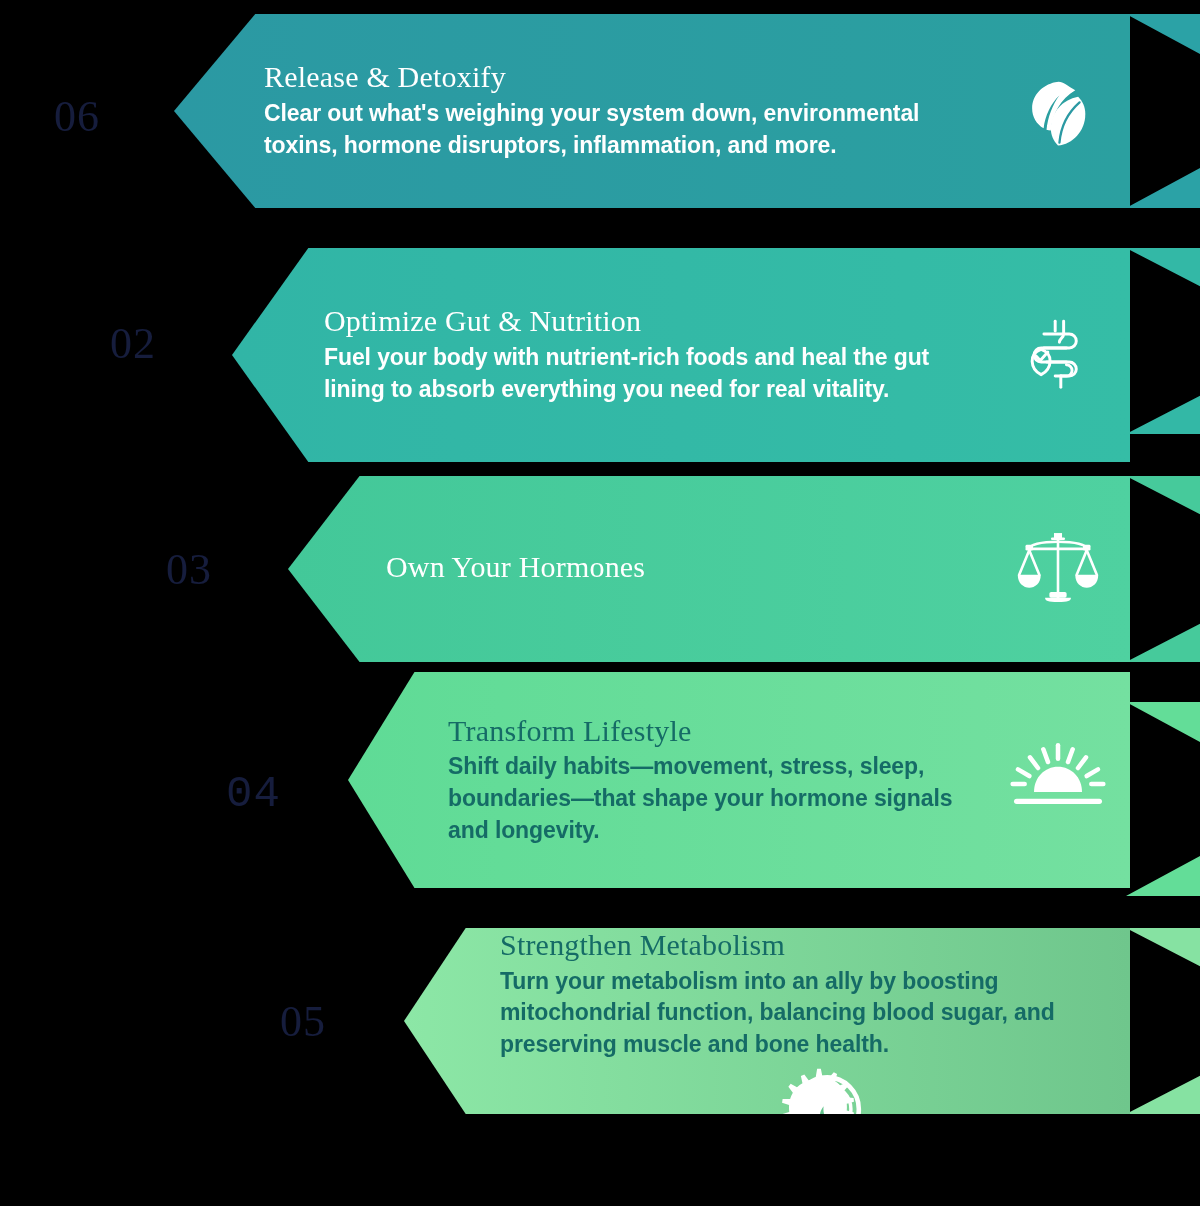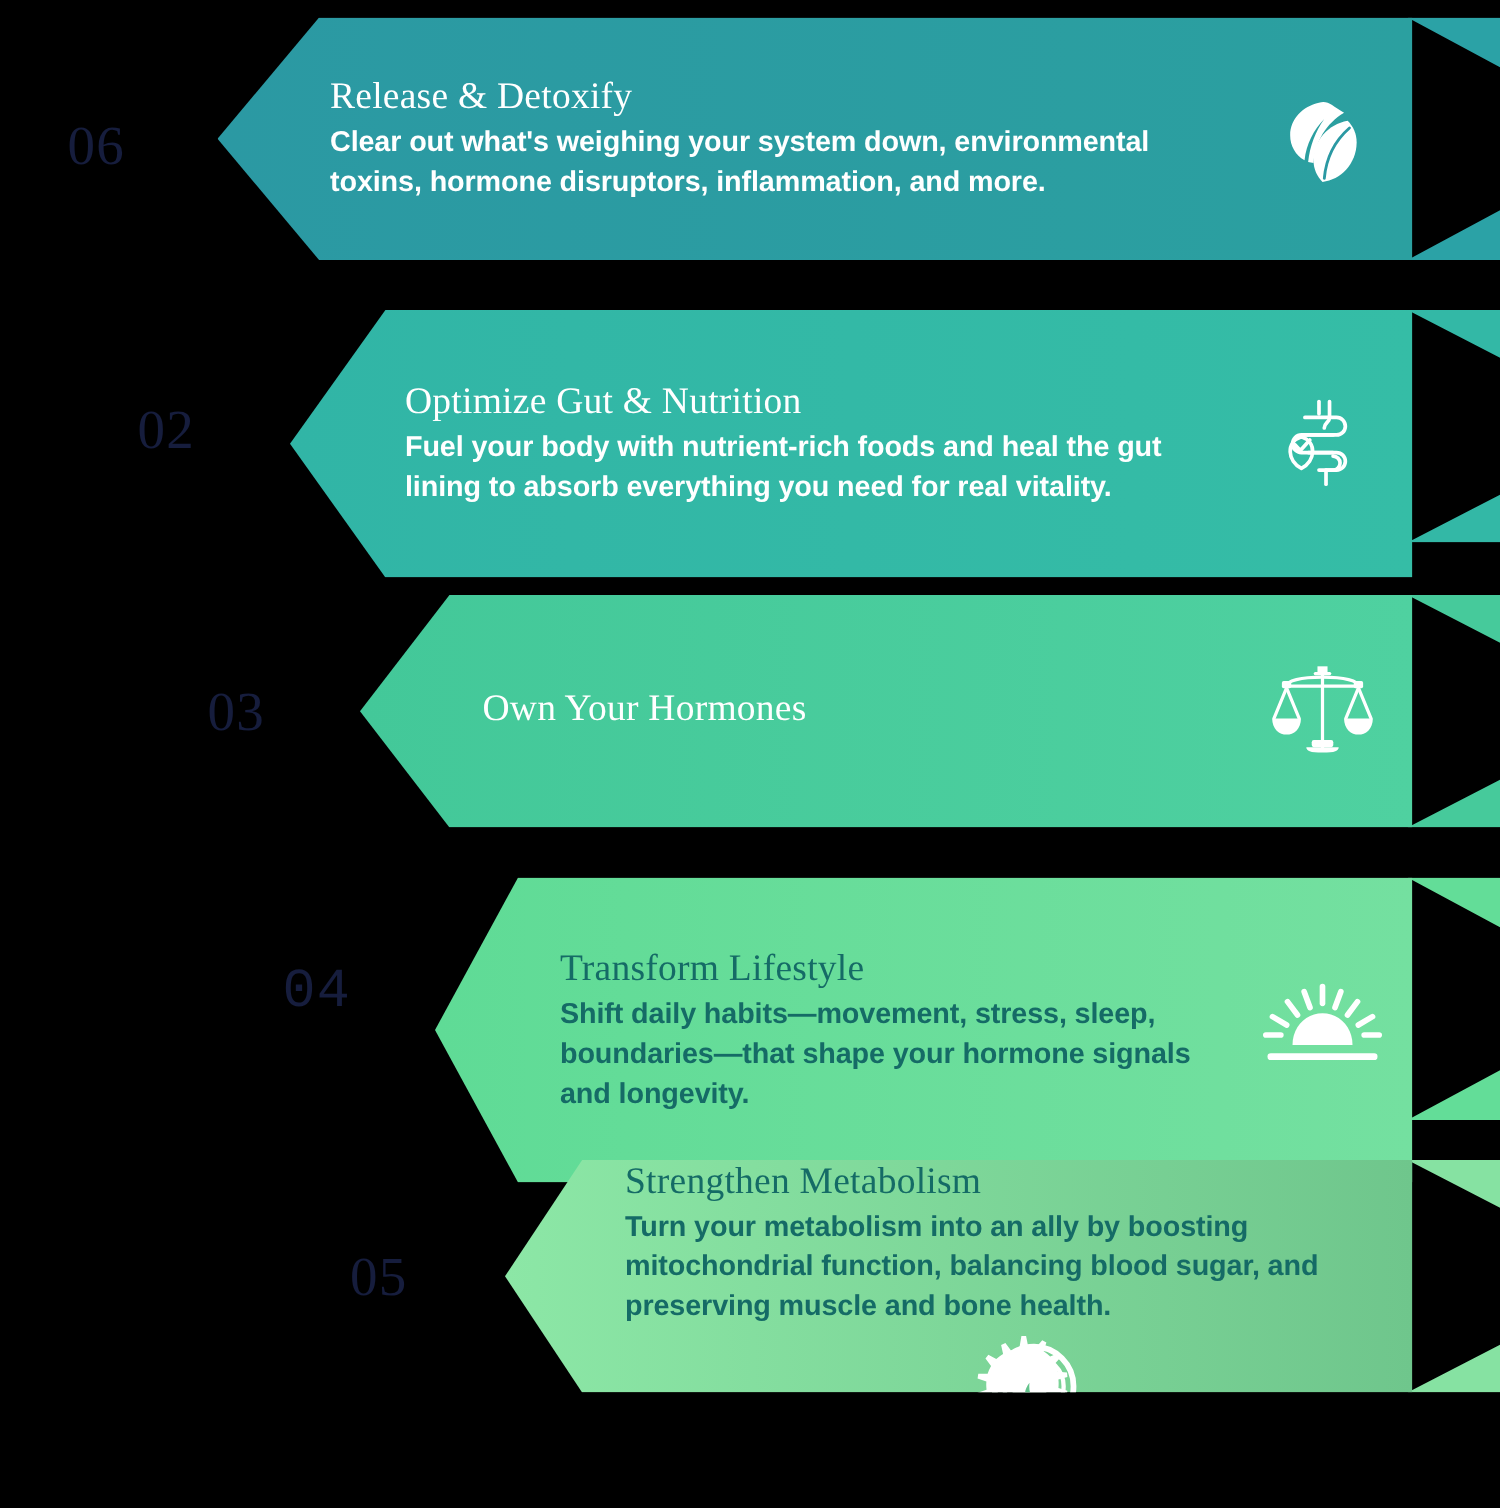--- a/index.html
+++ b/index.html
@@ -153,21 +153,21 @@
       <path d="M23 52h18c0 2-2 3-9 3s-9-1-9-3z" fill="#ffffff"></path>
       <rect x="26" y="48" width="12" height="4" rx="1.2" fill="#ffffff"></rect>
     </svg>
           </div>
         </div>
       </div>
       <div class="step-num" style="left: 166px; top: 548px; color: rgb(22, 29, 61);">03</div>
     </div>
     <div class="step" style="top: 0px;">
       <div class="tail" style="left: 1126px; top: 702px; height: 194px; background: rgb(99, 221, 152);"></div>
-      <div class="banner dark" style="left: 348px; top: 702px; width: 782px; height: 244px; background: linear-gradient(90deg, rgb(95, 219, 150) 0%, rgb(116, 224, 160) 100%);">
+      <div class="banner dark" style="left: 348px; top: 672px; width: 782px; height: 216px; background: linear-gradient(90deg, rgb(95, 219, 150) 0%, rgb(116, 224, 160) 100%);">
         <div class="banner-inner" style="padding-left: 100px; padding-right: 24px;">
           <div class="txt">
             <div class="title" style="color: rgb(21, 107, 102);">Transform Lifestyle</div>
             <div class="desc" style="color: rgb(21, 107, 102);">Shift daily habits—movement, stress, sleep, boundaries—that shape your hormone signals and longevity.</div>
           </div>
           <div class="icon-wrap">
             <svg width="96" height="82" viewBox="0 0 72 56" fill="none">
       <g stroke="#ffffff" stroke-width="3.4" stroke-linecap="round">
         <path d="M36 2v10"></path>
         <path d="M25 5l3.5 9.5"></path>

